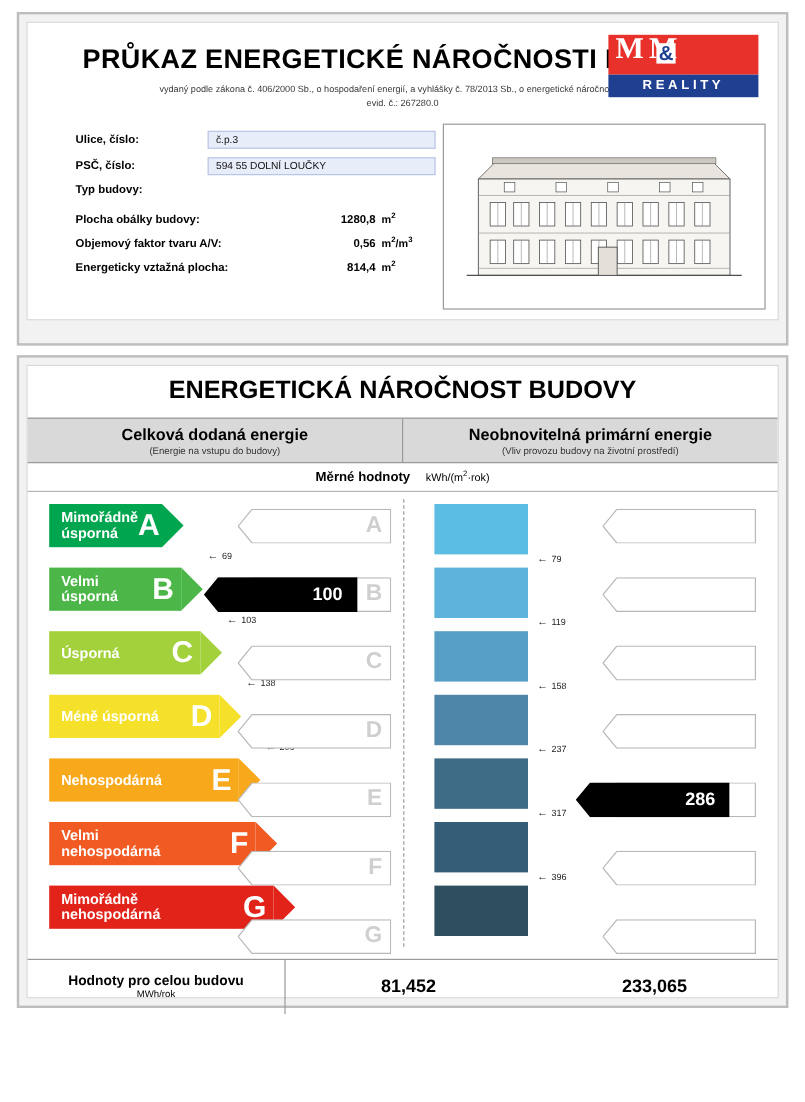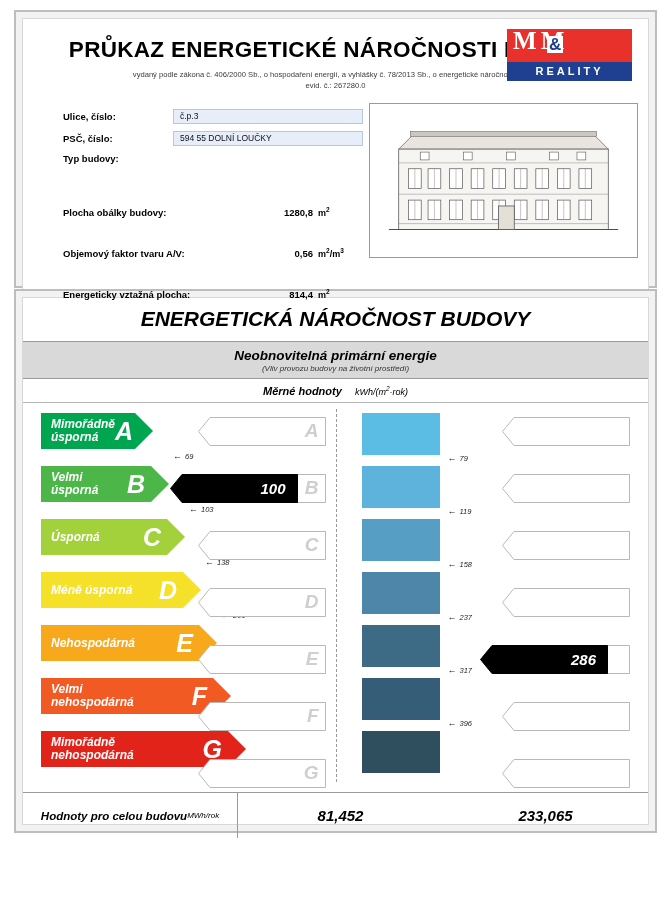--- a/index.html
+++ b/index.html
@@ -109,42 +109,41 @@
     font-size: 8.5px;
     font-weight: normal;
     color: #111;
   }
   .field-plain {
     display: flex;
     align-items: baseline;
     margin-bottom: 8px;
     font-size: 9.5px;
     font-weight: bold;
-    margin-top: 29px;
   }
   .field-plain .lbl { width: 160px; }
   .field-plain .num { width: 90px; text-align: right; }
   .field-plain .unit { padding-left: 5px; font-size: 9px; }
   sup { font-size: 6.5px; }
 
   .info-right {
     flex: 1;
     margin-left: 6px;
   }
   .photo-frame {
     border: 1px solid #9a9a9a;
     background: #ffffff;
     height: 155px;
     padding: 4px;
     position: relative;
     overflow: hidden;
   }
 
   
-  .bottom-panel { margin-top: 1px; height: 544px; font-style: italic; }
+  .bottom-panel { margin-top: 8px; height: 544px; }
   .section-title {
     text-align: center;
     font-size: 21px;
     font-weight: bold;
     padding: 9px 0 10px 0;
     color: #000;
   }
   .cols-head {
     display: flex;
     background: #d9d9d9;
@@ -285,21 +284,21 @@
     border-top: 1px solid #9a9a9a;
     margin-top: 4px;
     height: 46px;
     align-items: center;
   }
   .totals .tl {
     width: 215px;
     text-align: center;
     border-right: 1px solid #9a9a9a;
     height: 100%;
-    display: flex; flex-direction: row;
+    display: flex; flex-direction: column;
     align-items: center; justify-content: center;
   }
   .totals .tl .t1 { font-size: 11.5px; font-weight: bold; }
   .totals .tl .t2 { font-size: 8px; }
   .totals .tv {
     flex: 1;
     text-align: center;
     font-size: 15px;
     font-weight: bold;
   }
@@ -438,20 +437,24 @@
 
     </div>
   </div>
 
   <div class="panel bottom-panel">
     <div class="panel-inner" style="padding:0; height:100%;">
 
       <div class="section-title">ENERGETICKÁ NÁROČNOST BUDOVY</div>
 
       <div class="cols-head">
+        <div class="col-head left">
+          <div class="h1">Celková dodaná energie</div>
+          <div class="h2">(Energie na vstupu do budovy)</div>
+        </div>
         <div class="col-head">
           <div class="h1">Neobnovitelná primární energie</div>
           <div class="h2">(Vliv provozu budovy na životní prostředí)</div>
         </div>
       </div>
 
       <div class="merne">
         <span>Měrné hodnoty</span>
         <span class="unit">kWh/(m<sup>2</sup>·rok)</span>
       </div>

